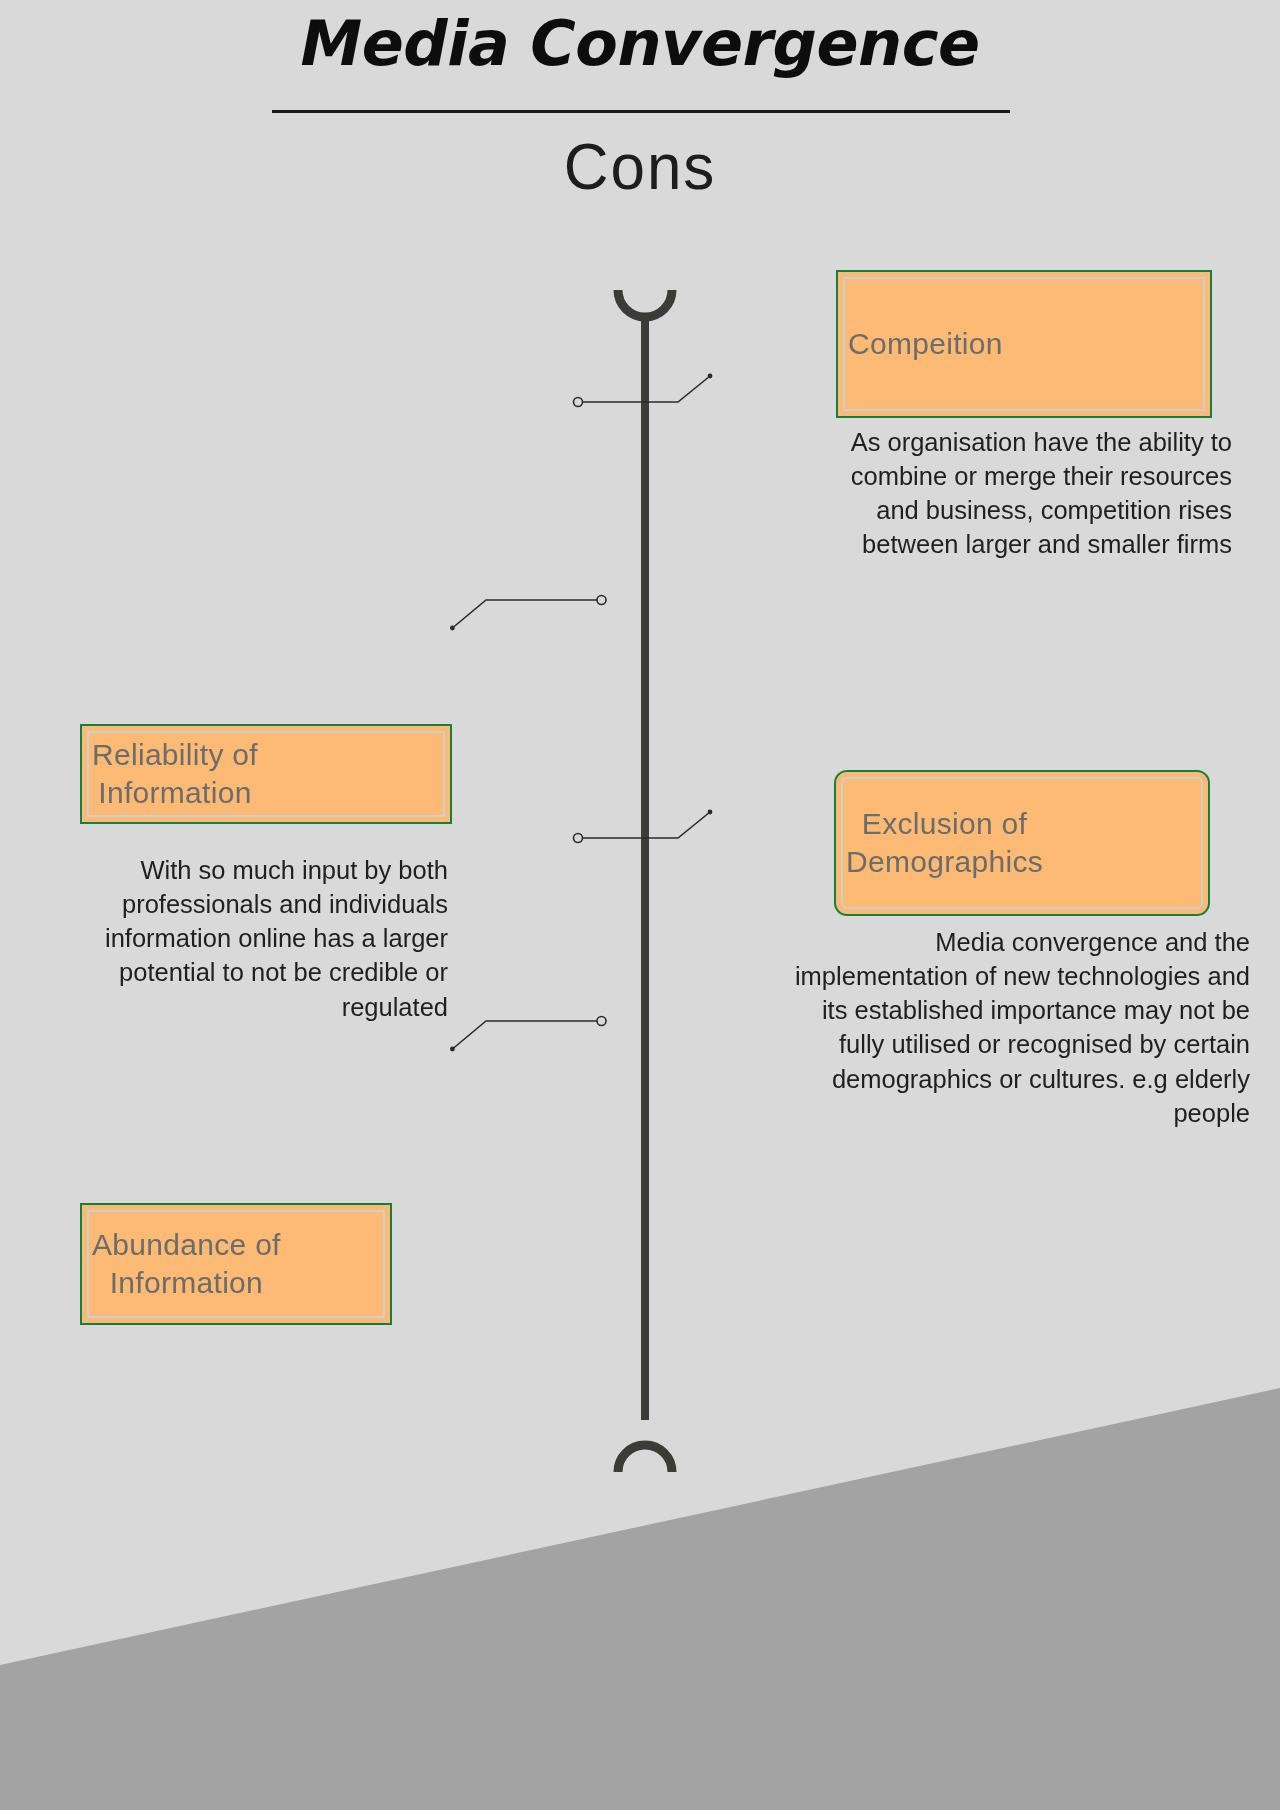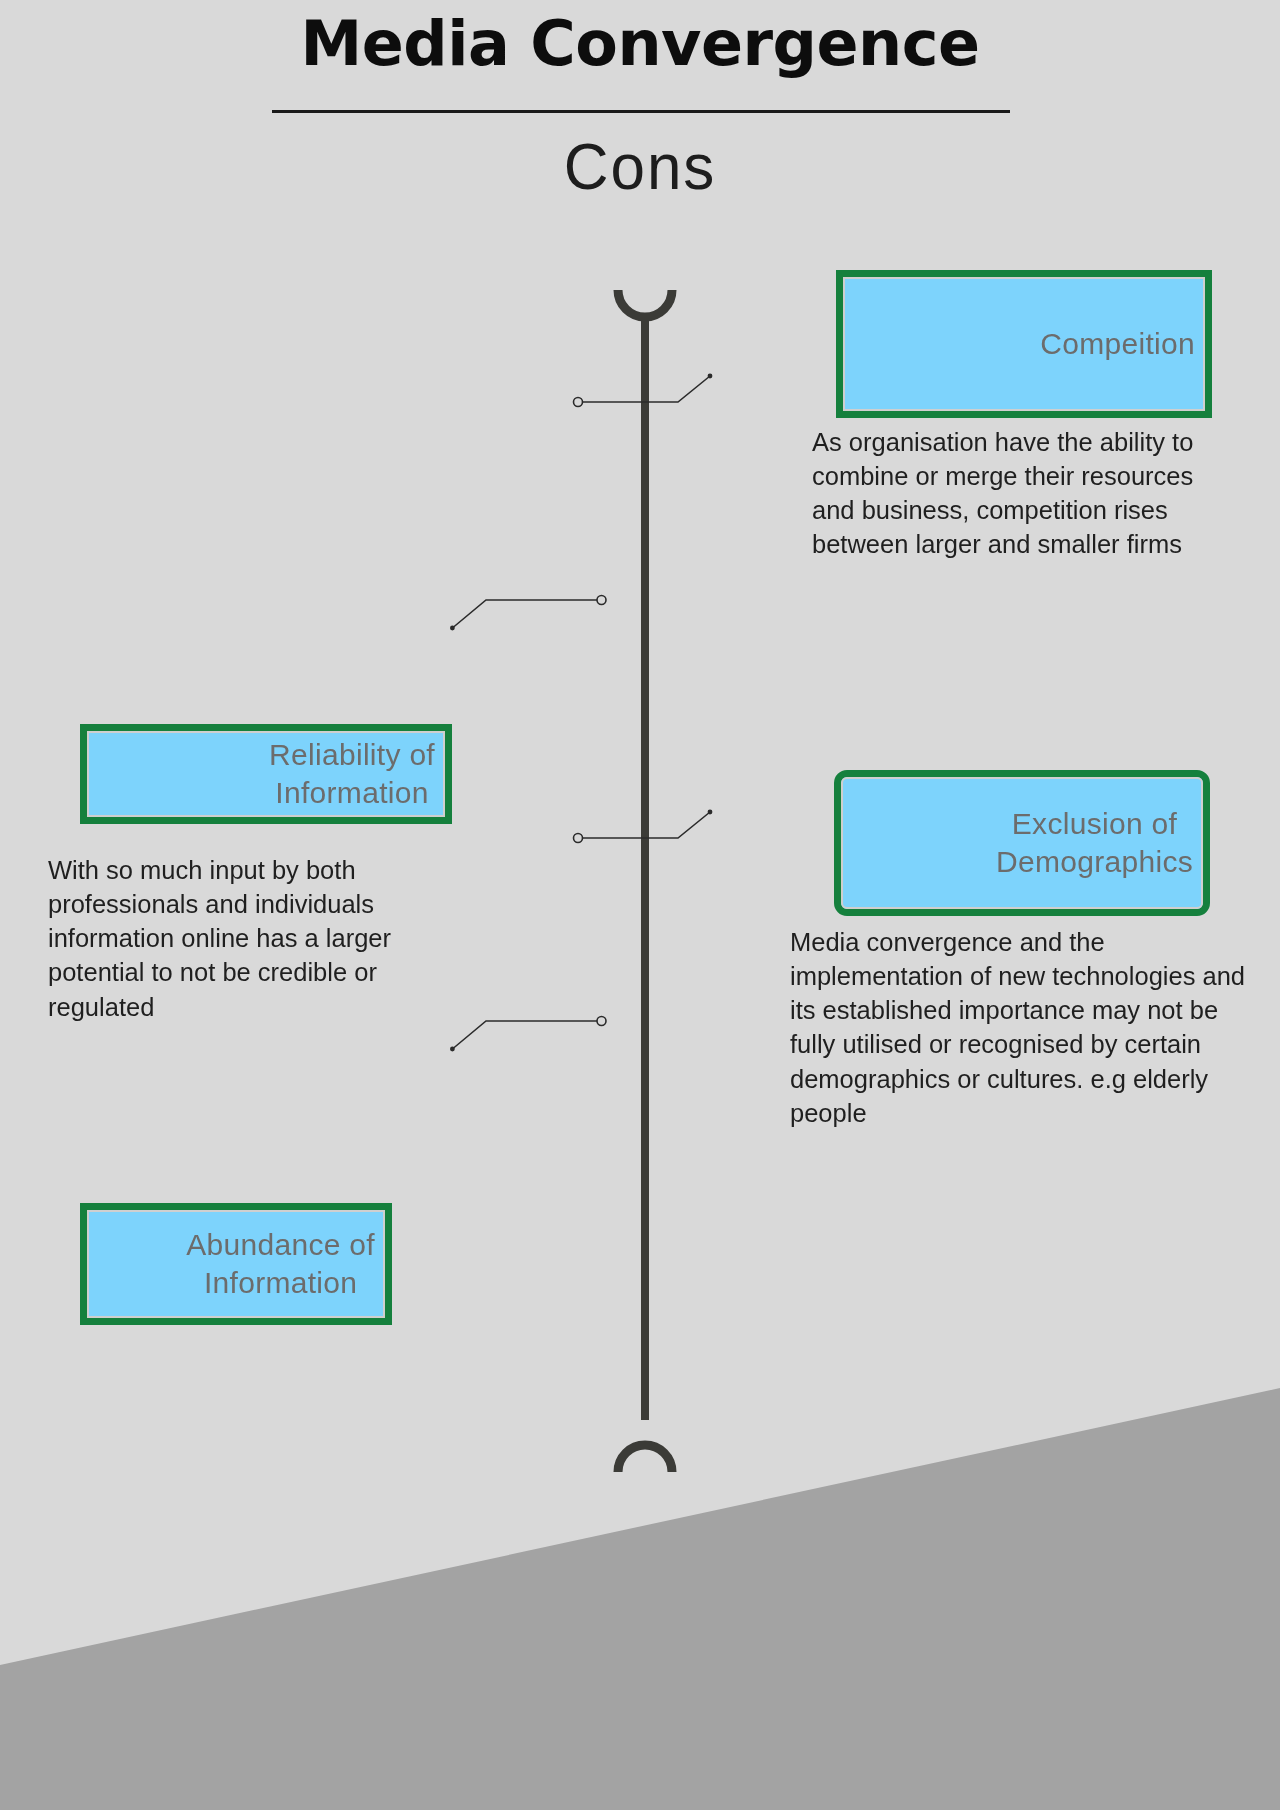--- a/index.html
+++ b/index.html
@@ -32,20 +32,21 @@
     left: 0;
     top: 8px;
     width: 1280px;
     text-align: center;
     font-family: "DejaVu Sans", sans-serif;
     font-weight: bold;
     font-size: 62px;
     letter-spacing: -0.5px;
     color: #0d0d0d;
     line-height: 1.15;
+    font-style: italic;
   }
   .title-rule {
     position: absolute;
     left: 272px;
     top: 110px;
     width: 738px;
     height: 3px;
     background: #1a1a1a;
   }
   .subtitle {
@@ -71,47 +72,47 @@
     top: 280px;
     width: 170px;
     height: 1200px;
     pointer-events: none;
   }
 
   
   .card {
     position: absolute;
     box-sizing: border-box;
-    background: #7dd3fc;
-    border: 7px solid #15803d;
+    background: #fdba74;
+    border: 2px solid #15803d;
     outline: 2px solid #cfcfcf;
     outline-offset: -9px;
     display: flex;
     align-items: center;
-    justify-content: flex-end;
+    justify-content: flex-start;
   }
   .card-label {
     font-family: "Liberation Sans", sans-serif;
     font-weight: 300;
     font-size: 30px;
     line-height: 1.28;
     color: #6c6c6c;
     text-align: center;
     letter-spacing: 0.3px;
     padding: 0 10px;
     white-space: pre-line;
   }
 
   .desc {
     position: absolute;
     font-family: "Liberation Sans", sans-serif;
     font-size: 25.5px;
     line-height: 1.34;
     color: #1f1f1f;
-    text-align: left;
+    text-align: right;
   }
 
   
   #card-competition { left: 836px; top: 270px; width: 376px; height: 148px; }
   #desc-competition { left: 812px; top: 425px; width: 420px; }
 
   #card-reliability { left: 80px; top: 724px; width: 372px; height: 100px; }
   #desc-reliability { left: 48px; top: 853px; width: 400px; }
 
   #card-exclusion   { left: 834px; top: 770px; width: 376px; height: 146px; border-radius: 13px; }

